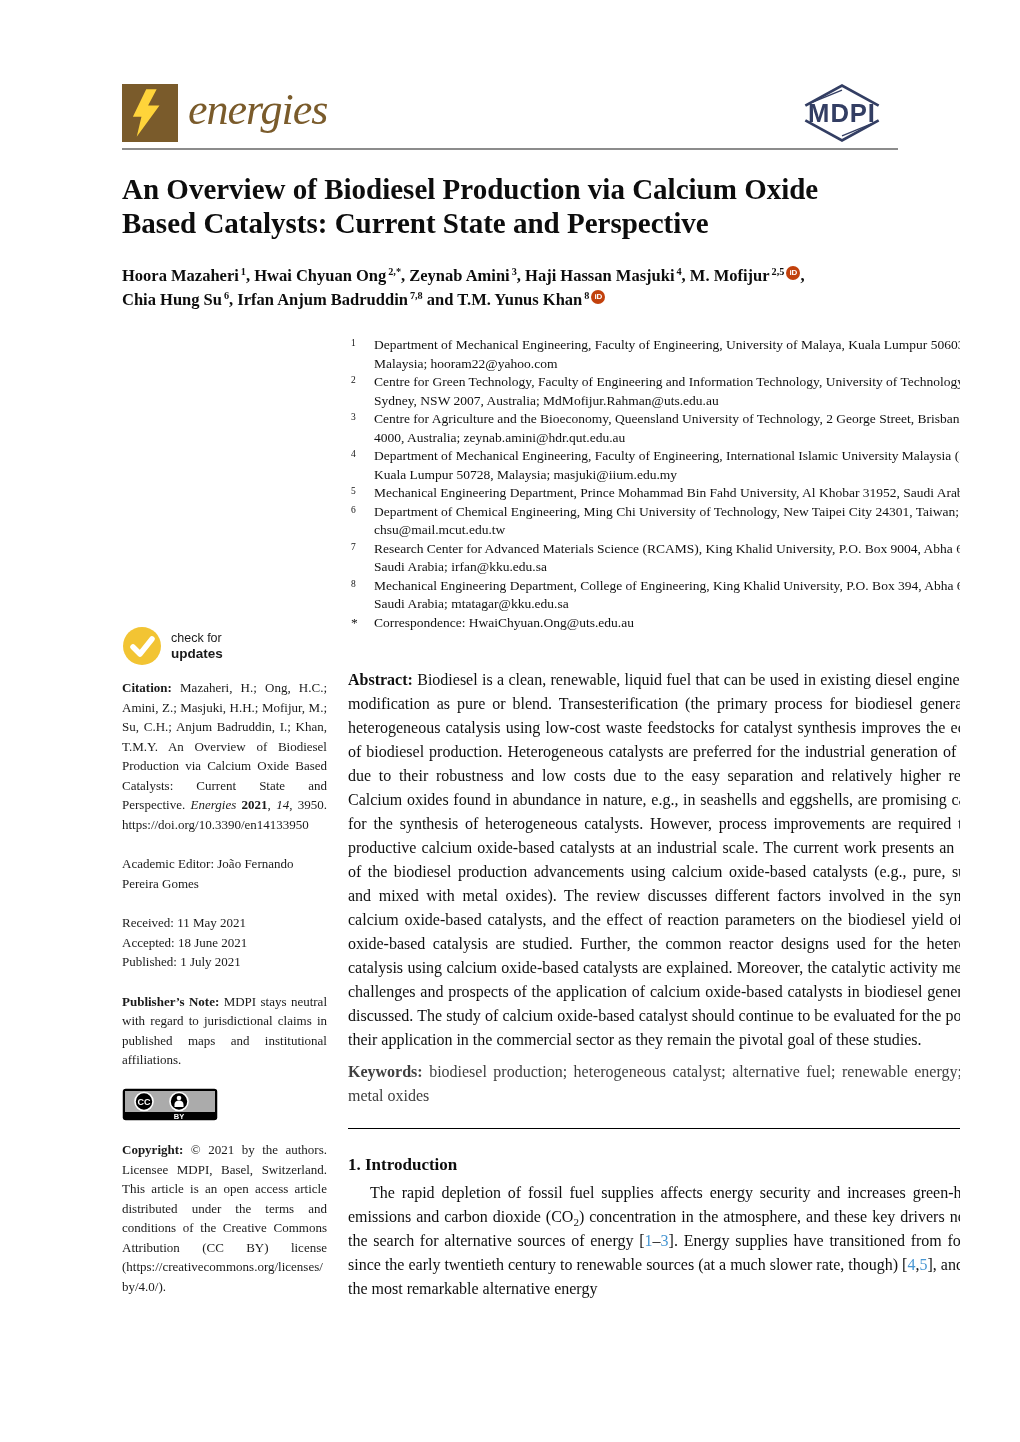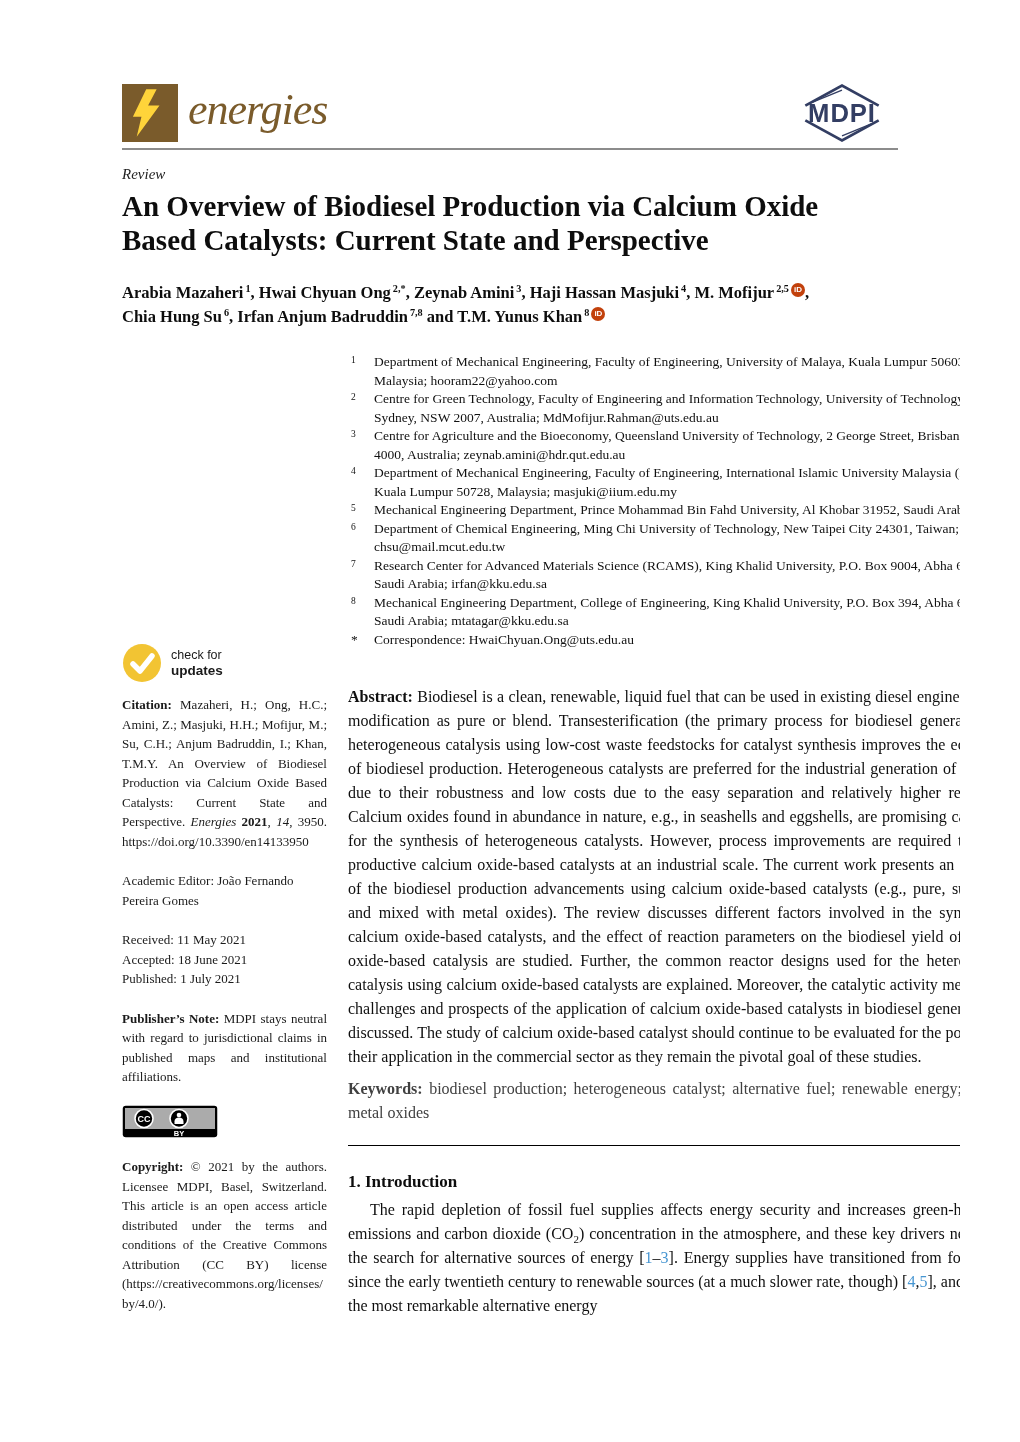--- a/index.html
+++ b/index.html
@@ -90,25 +90,24 @@
           <path d="M26,25 L60,11" fill="none" stroke="#333e63" stroke-width="1.5"></path>
           <path d="M94,47 L60,61" fill="none" stroke="#333e63" stroke-width="1.5"></path>
           <text x="60" y="46" text-anchor="middle" font-family="Liberation Sans, sans-serif" font-size="28" font-weight="bold" letter-spacing="1" fill="#333e63">MDPI</text>
         </svg>
       </div>
     </div>
     <hr class="header-rule">
   </div>
 
   <div class="title-block">
-    <div class="review-label">Review</div>
     <h1 class="title">An Overview of Biodiesel Production via Calcium Oxide Based Catalysts: Current State and Perspective</h1>
     <div class="authors">
       <div>
-        <span>Arabia Mazaheri</span><sup>1</sup><span>, </span><span>Hwai Chyuan Ong</span><sup>2,*</sup><span>, </span><span>Zeynab Amini</span><sup>3</sup><span>, </span><span>Haji Hassan Masjuki</span><sup>4</sup><span>, </span><span>M. Mofijur</span><sup>2,5</sup><span class="orcid-badge">iD</span><span>,</span>
+        <span>Hoora Mazaheri</span><sup>1</sup><span>, </span><span>Hwai Chyuan Ong</span><sup>2,*</sup><span>, </span><span>Zeynab Amini</span><sup>3</sup><span>, </span><span>Haji Hassan Masjuki</span><sup>4</sup><span>, </span><span>M. Mofijur</span><sup>2,5</sup><span class="orcid-badge">iD</span><span>,</span>
       </div>
       <div>
         <span>Chia Hung Su</span><sup>6</sup><span>, </span><span>Irfan Anjum Badruddin</span><sup>7,8</sup><span> and </span><span>T.M. Yunus Khan</span><sup>8</sup><span class="orcid-badge">iD</span>
       </div>
     </div>
   </div>
 
   <div class="columns">
 
     <aside class="sidebar">

